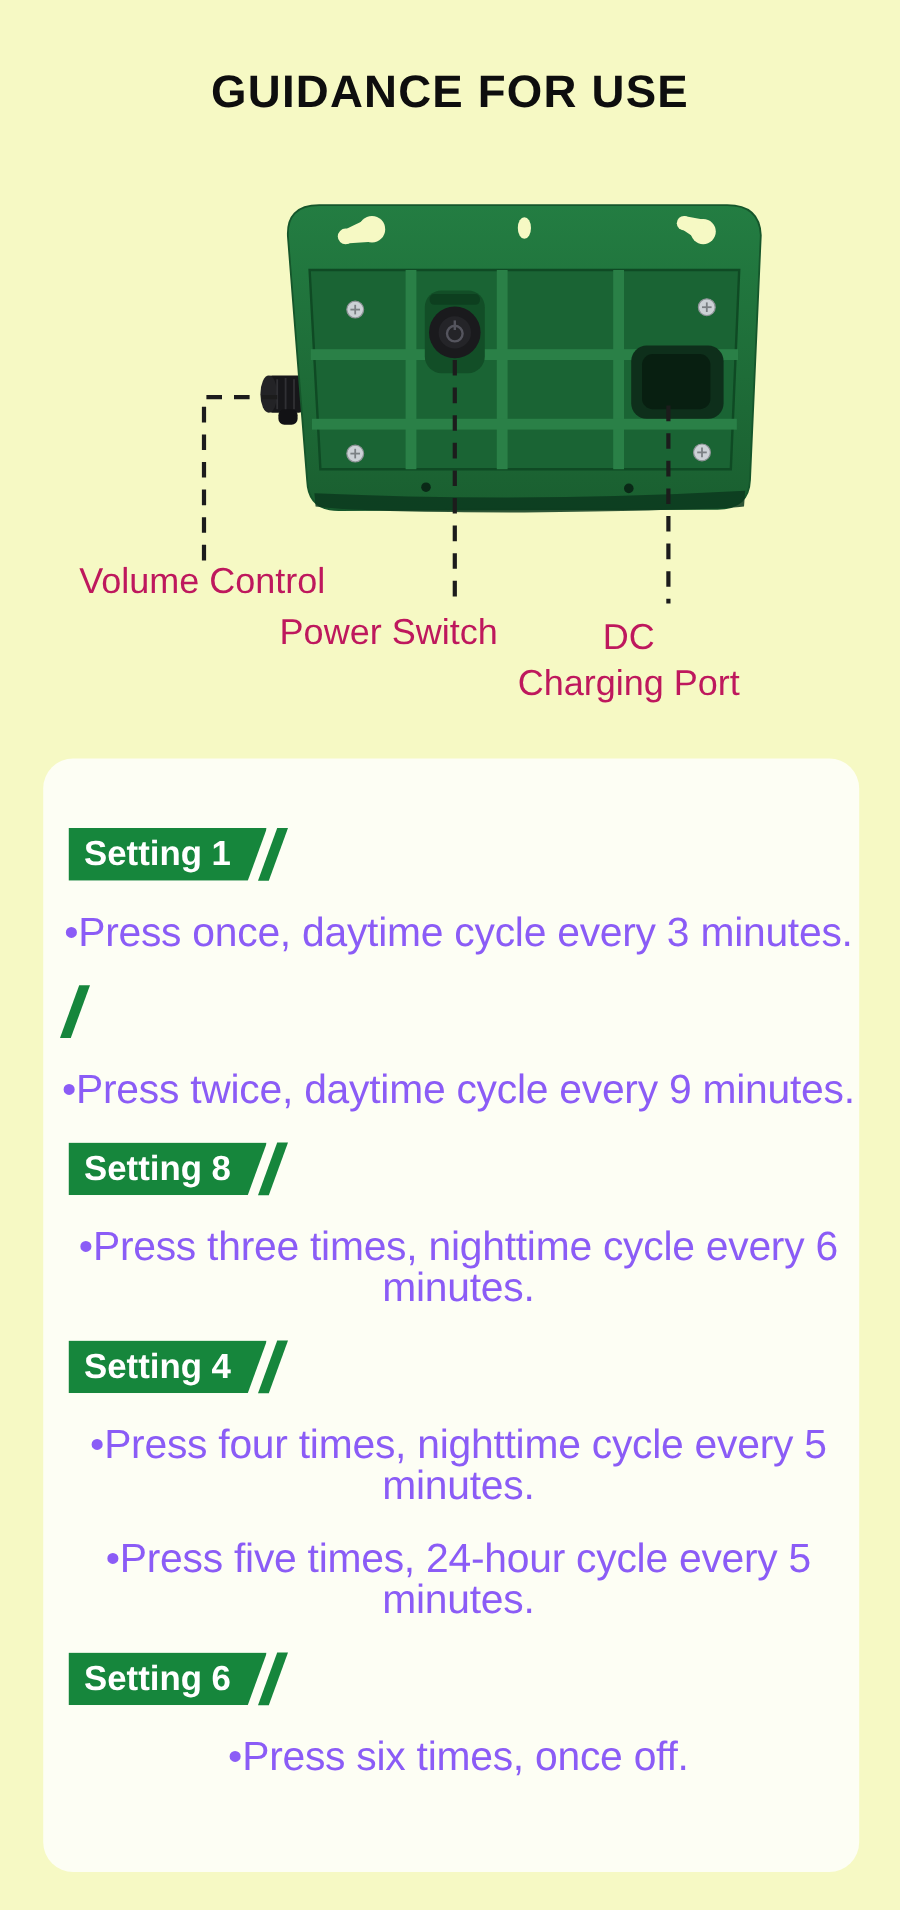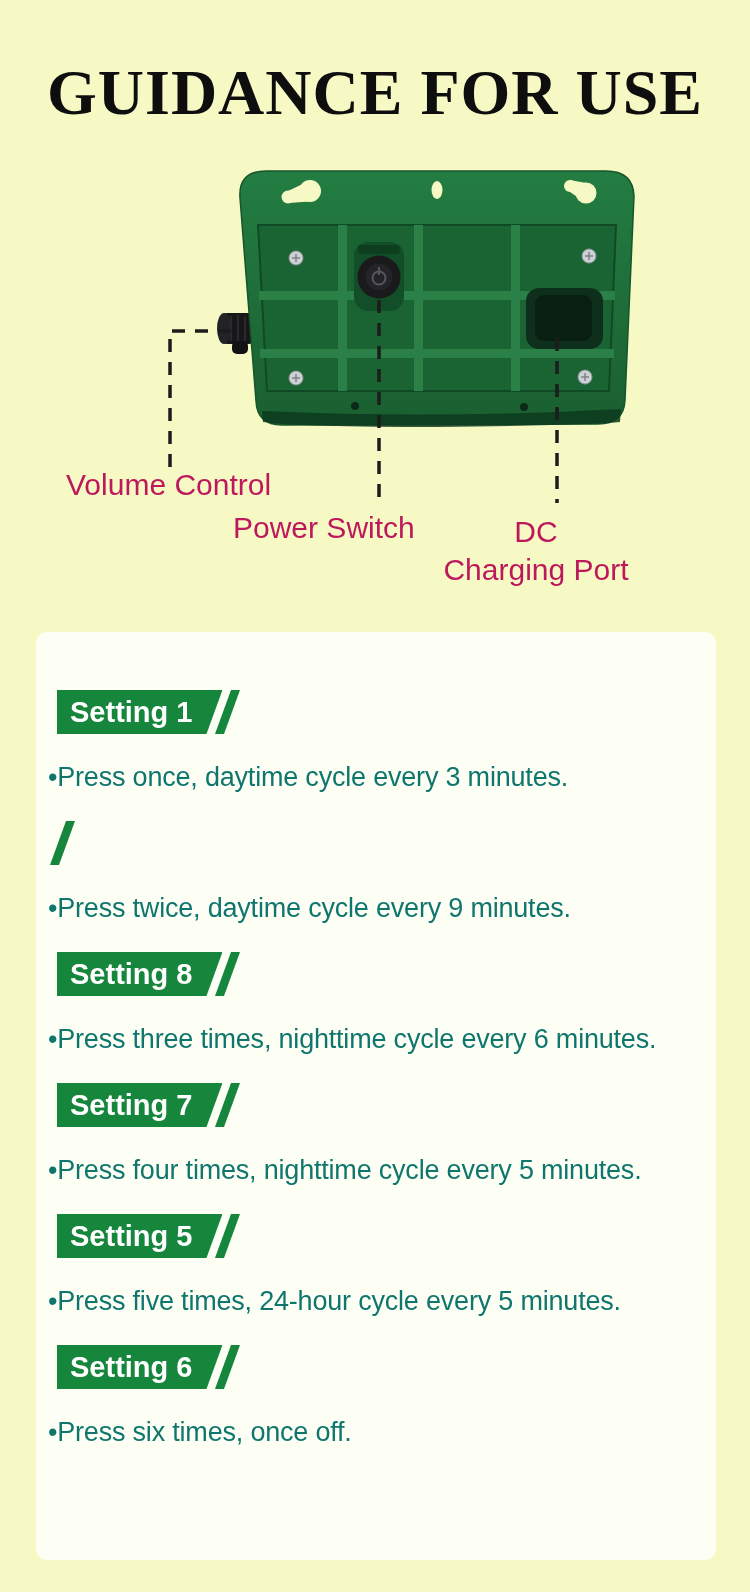--- a/index.html
+++ b/index.html
@@ -9,55 +9,56 @@
     background:#f6f9c4;
   }
   .page {
     position:relative; width:750px; height:1592px;
     background:#f6f9c4; overflow:hidden;
   }
   
   .hero { position:absolute; left:0; top:0; width:750px; height:633px; }
   .page-title {
     position:absolute; left:0; top:56px; width:750px;
-    text-align:center; font-size:64px; font-weight:bold;
-    letter-spacing:1px; color:#0e0e0e;font-family:Liberation Serif, serif;
+    text-align:center; font-size:38px; font-weight:bold;
+    letter-spacing:1px; color:#0e0e0e;
   }
   .device-svg { position:absolute; left:0; top:0; width:750px; height:633px; }
   .hero-label {
     position:absolute; font-size:30px; color:#be185d; line-height:36px;
     white-space:nowrap;
   }
   .label-volume { left:66px; top:467px; }
   .label-power  { left:233px; top:510px; }
-  .label-dc     { left:436px; top:513px; width:200px; text-align:center; white-space:normal; line-height:38px; }
+  .label-dc     { left:424px; top:513px; width:200px; text-align:center; white-space:normal; line-height:38px; }
   .label-dc span { display:block; }
   
   .card {
     position:absolute; left:36px; top:632px; width:680px; height:928px;
-    background:#fdfef4; border-radius:11px;
+    background:#fdfef4; border-radius:25px;
     padding:58px 0 0 21px; box-sizing:border-box;
   }
   .setting-block { margin-bottom:27px; }
   .badge-row { height:44px; margin-bottom:26px; white-space:nowrap; }
   .setting-badge {
     display:inline-block; vertical-align:top;
     height:44px; line-height:45px; padding:0 30px 0 13px;
     background:#16863c; color:#ffffff;
     font-size:29px; font-weight:bold;
     clip-path:polygon(0 0, 100% 0, calc(100% - 16px) 100%, 0 100%);
   }
   .badge-tail {
     display:inline-block; vertical-align:top;
     width:9px; height:44px; margin-left:1px;
     background:#16863c; transform:skewX(-20deg);
   }
   .setting-text {
-    margin-left:-9px; font-size:27px; line-height:34px; color:#0f766e;
+    margin-left:-9px; font-size:34px; line-height:34px; color:#8b5cf6;
     letter-spacing:-0.2px;
+    text-align:center;
   }
 </style>
 </head>
 <body>
 
 <div class="page">
 
   <div class="hero">
 
     <svg class="device-svg" viewBox="0 0 750 633" aria-hidden="true">
@@ -183,29 +184,26 @@
 
     <div class="setting-block">
       <div class="badge-row">
         <span class="setting-badge">Setting 8</span><span class="badge-tail"></span>
       </div>
       <div class="setting-text">•Press three times, nighttime cycle every 6  minutes.</div>
     </div>
 
     <div class="setting-block">
       <div class="badge-row">
-        <span class="setting-badge">Setting 7</span><span class="badge-tail"></span>
+        <span class="setting-badge">Setting 4</span><span class="badge-tail"></span>
       </div>
       <div class="setting-text">•Press four times, nighttime cycle every 5 minutes.</div>
     </div>
 
     <div class="setting-block">
-      <div class="badge-row">
-        <span class="setting-badge">Setting 5</span><span class="badge-tail"></span>
-      </div>
       <div class="setting-text">•Press five times, 24-hour cycle every 5 minutes.</div>
     </div>
 
     <div class="setting-block">
       <div class="badge-row">
         <span class="setting-badge">Setting 6</span><span class="badge-tail"></span>
       </div>
       <div class="setting-text">•Press six times, once off.</div>
     </div>
 

